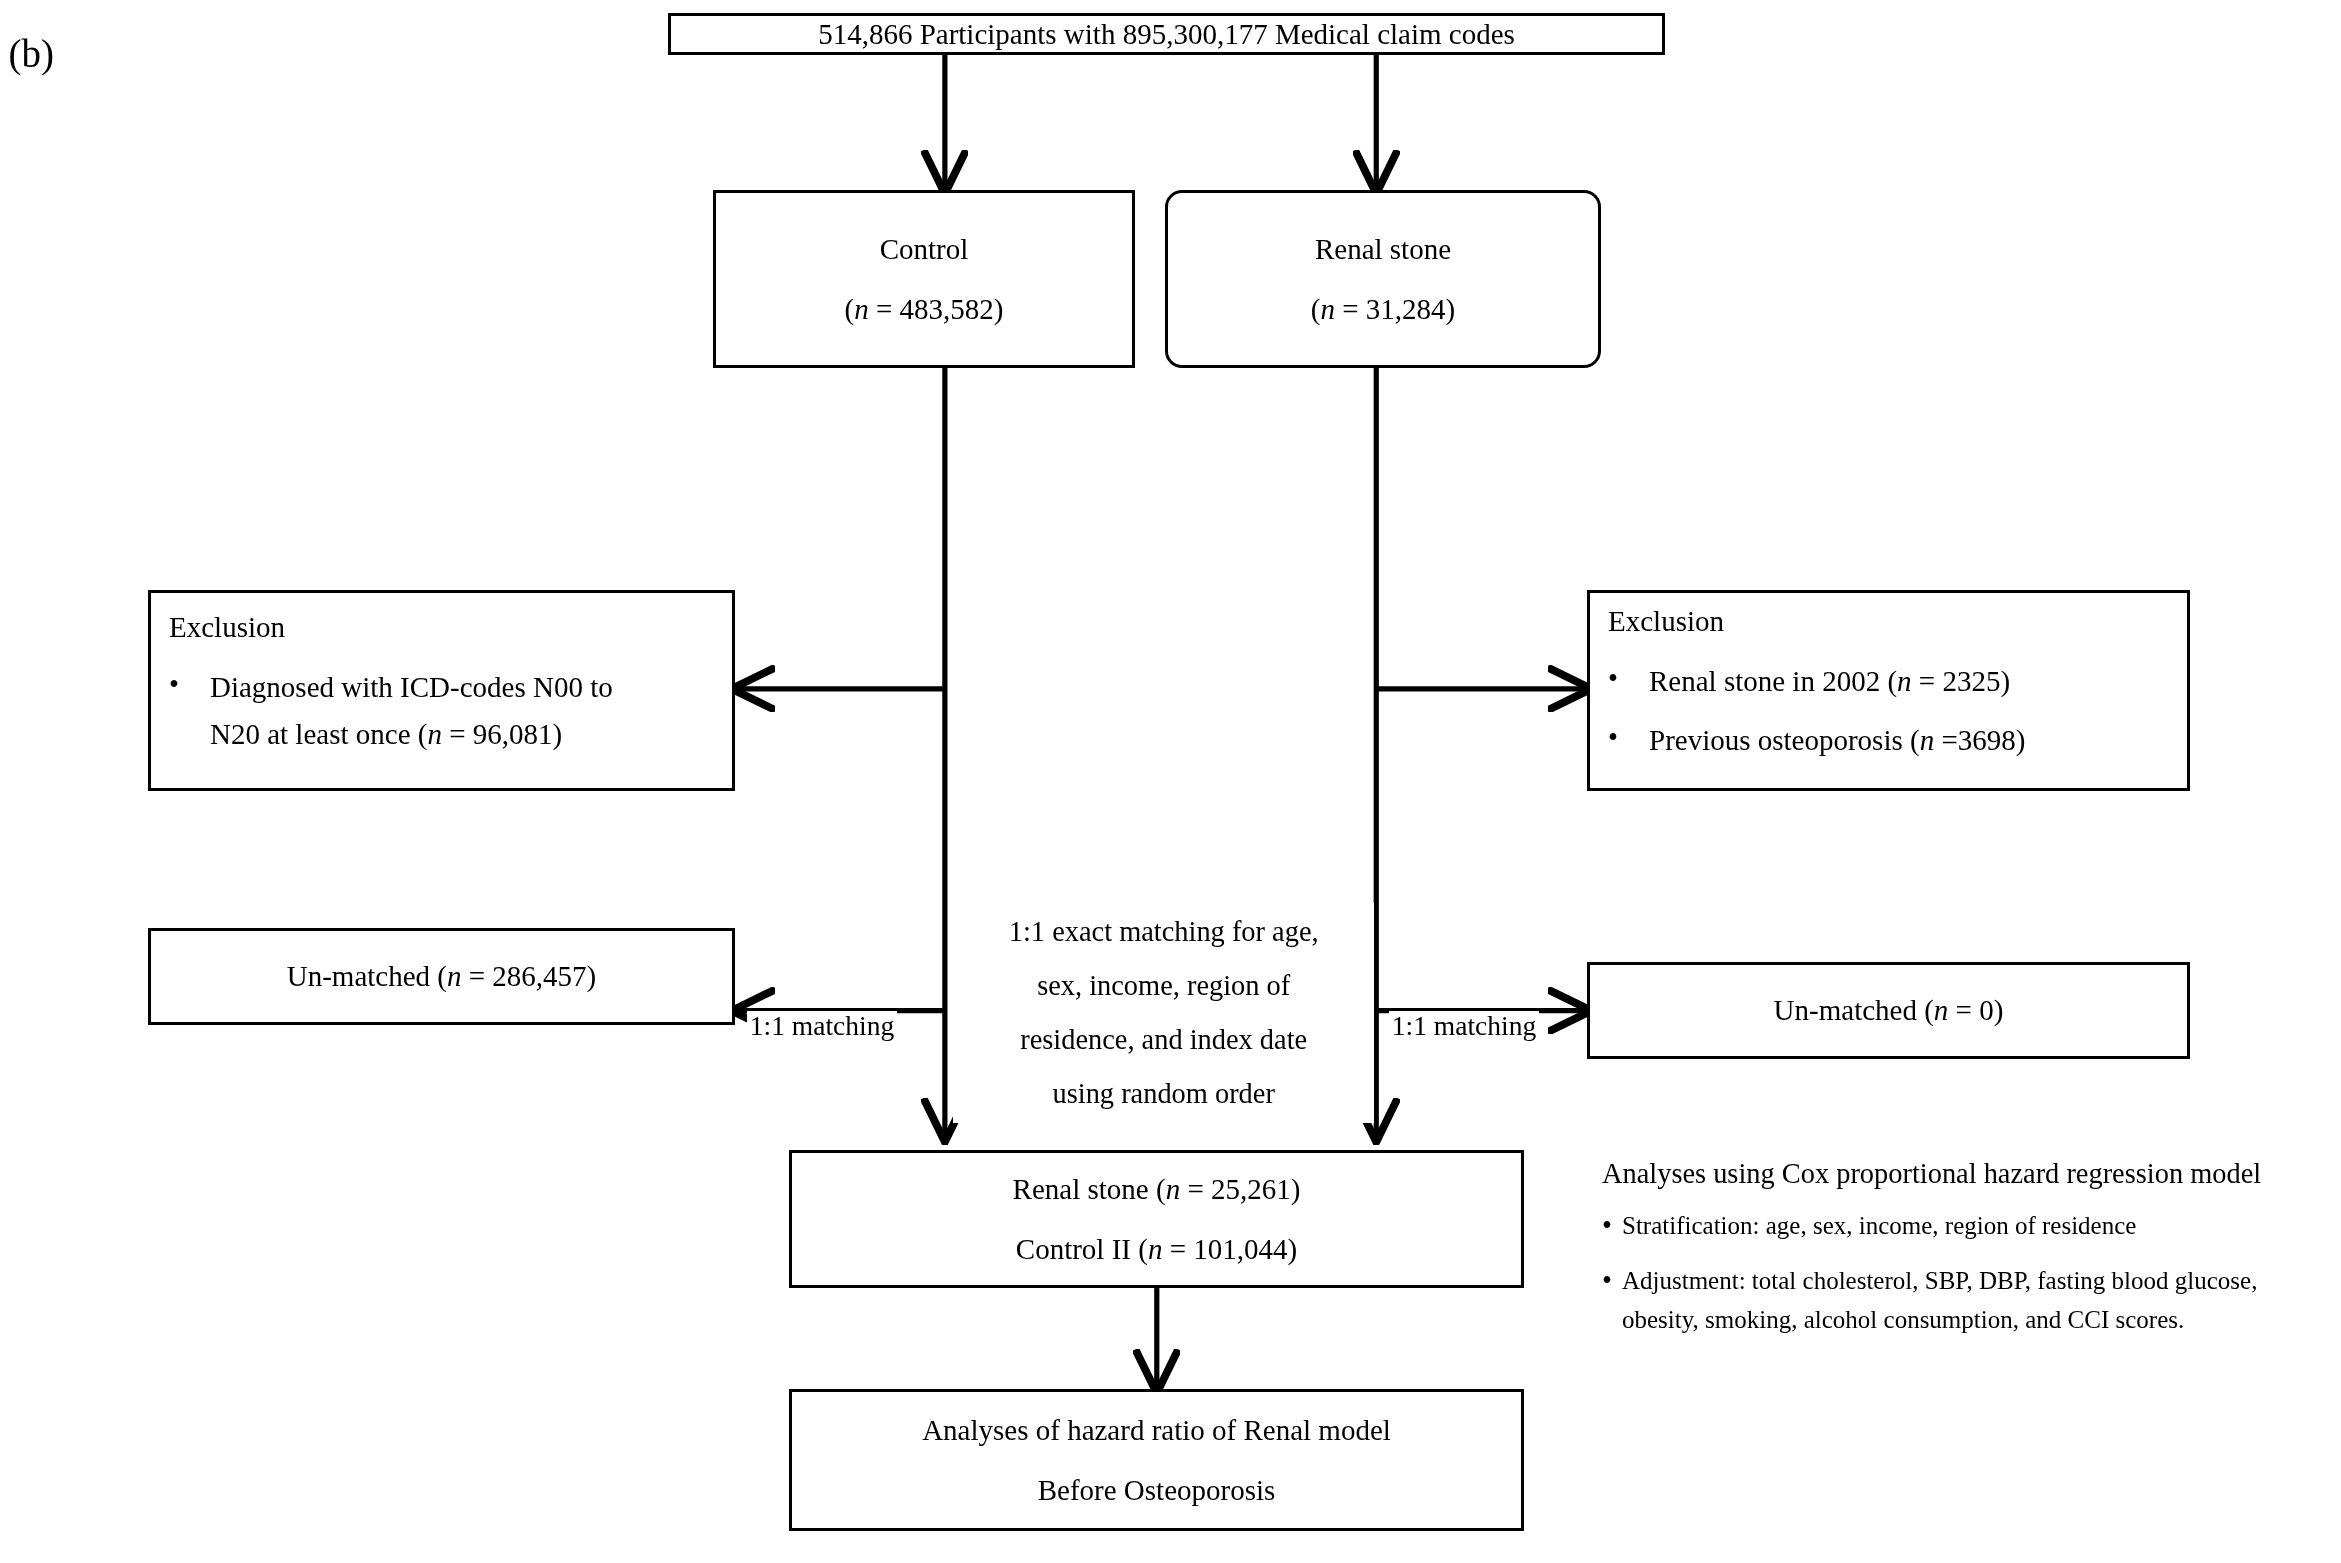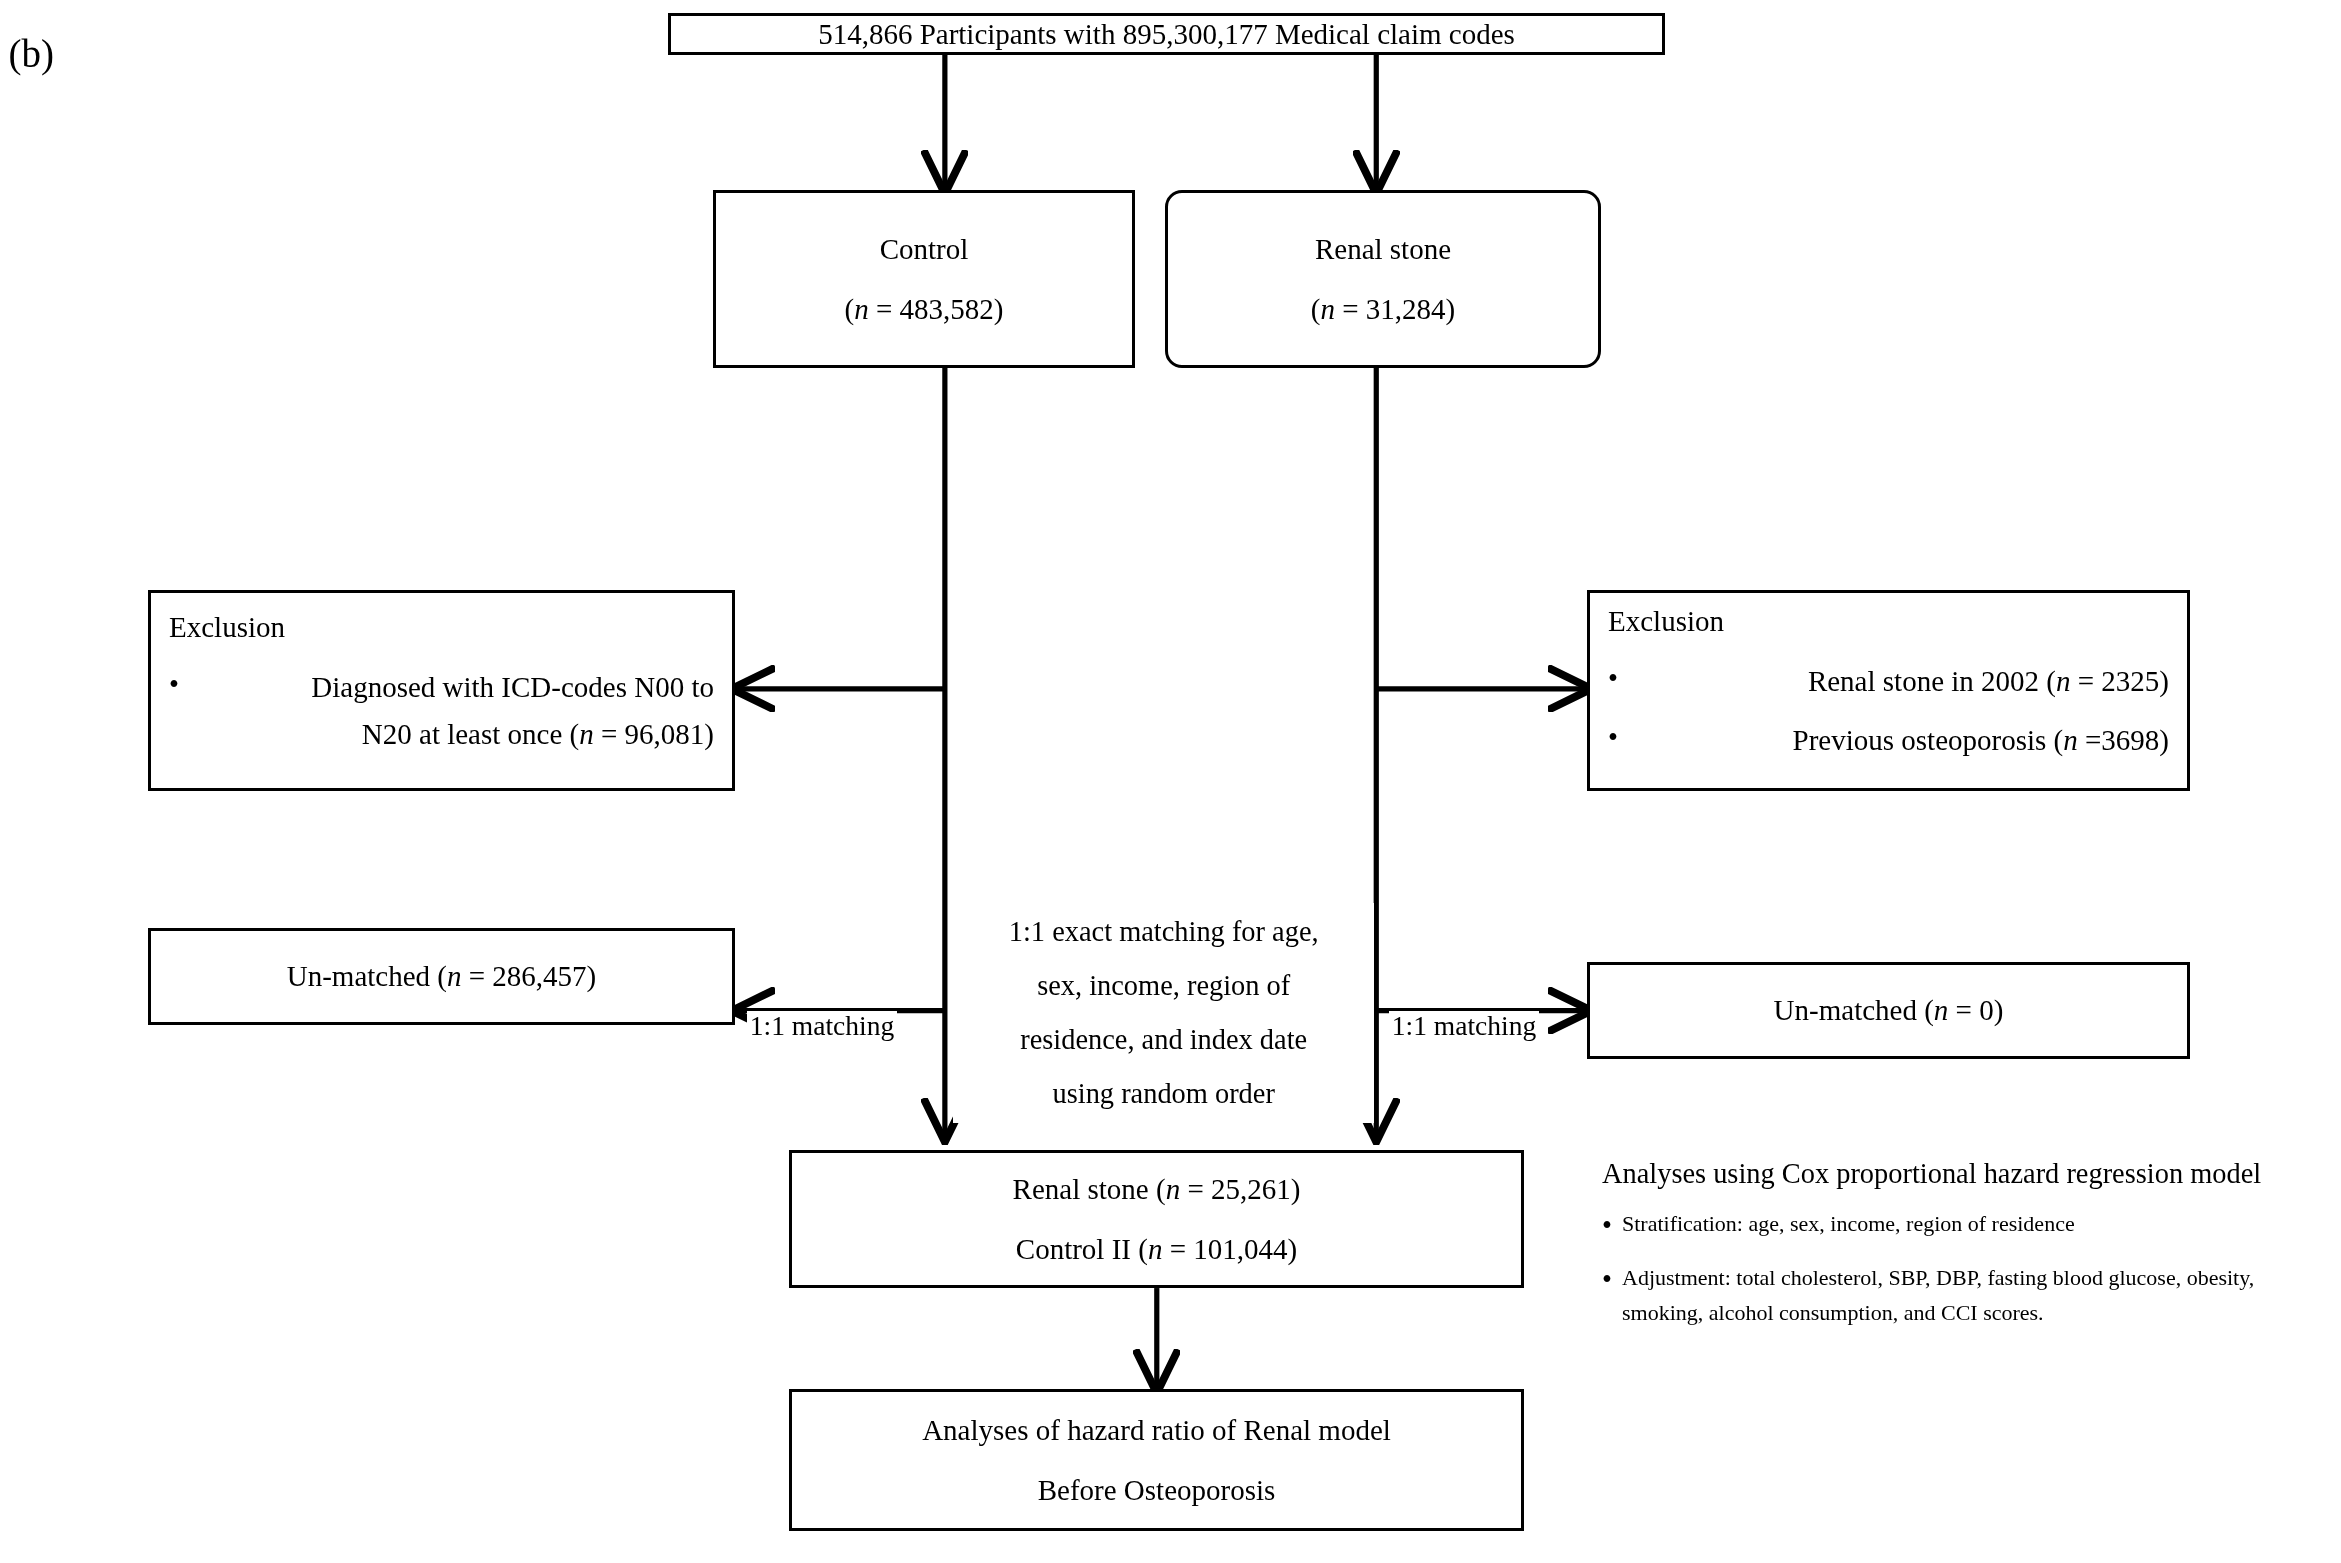--- a/index.html
+++ b/index.html
@@ -82,21 +82,21 @@
     align-items: flex-start;
     margin-top: 16px;
   }
   .bullet-dot {
     width: 20px;
     flex: 0 0 20px;
     font-size: 28.4px;
     line-height: 1.35;
   }
   .bullet-text {
-    font-size: 22px;
+    font-size: 25px;
     line-height: 1.55;
     flex: 1 1 auto;
   }
   .excl-title { font-size: 29px; line-height: 1.2; display:block; }
   .excl-list { margin-top: 19px; width: 100%; }
   .excl-row {
     display: flex;
     align-items: flex-start;
     margin-bottom: 12.3px;
   }
@@ -104,21 +104,20 @@
     width: 41px;
     flex: 0 0 41px;
     font-size: 28.4px;
     line-height: 1.45;
     text-align: left;
   }
   .excl-text {
     font-size: 29px;
     line-height: 1.62;
     flex: 1 1 auto;
-    text-align: right;
   }
   i.it { font-style: italic; }
 </style>
 </head>
 <body>
 
 <div id="canvas">
 
   <svg id="wires" viewBox="0 0 4940 3297" xmlns="http://www.w3.org/2000/svg">
     <defs>

